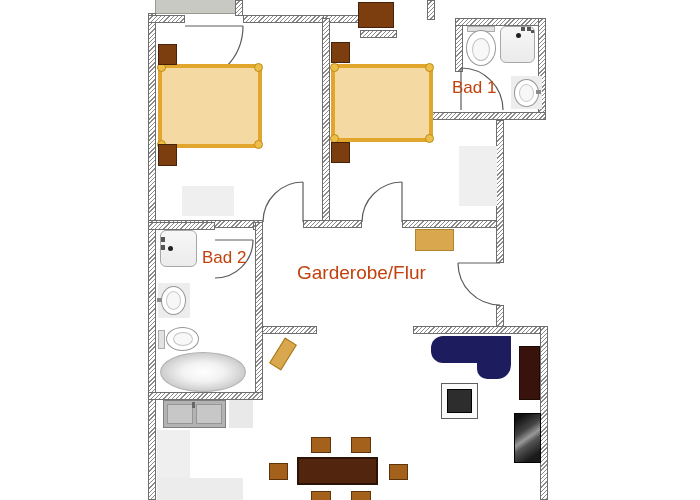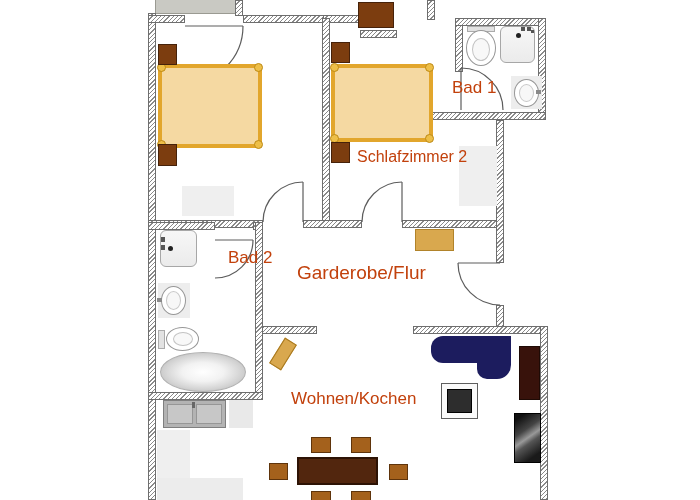--- a/index.html
+++ b/index.html
@@ -92,21 +92,20 @@
   <div class="f wood" style="left: 358px; top: 2px; width: 36px; height: 26px; background-color: rgb(124, 61, 15);"></div>
   <div class="f bed" style="left: 331px; top: 64px; width: 102px; height: 78px; background-color: rgb(245, 217, 162);">
     <span class="knob" style="left:-5px;top:-5px;"></span>
     <span class="knob" style="right:-5px;top:-5px;"></span>
     <span class="knob" style="left:-5px;bottom:-5px;"></span>
     <span class="knob" style="right:-5px;bottom:-5px;"></span>
   </div>
   <div class="f wood" style="left: 331px; top: 42px; width: 19px; height: 21px; background-color: rgb(124, 61, 15);"></div>
   <div class="f wood" style="left: 331px; top: 142px; width: 19px; height: 21px; background-color: rgb(124, 61, 15);"></div>
   <div class="f rug" style="left:459px;top:146px;width:38px;height:60px;"></div>
-  <div class="label" style="left:357px;top:148px;font-size:16px;">Schlafzimmer 2</div>
 
   <div class="f" style="left:467px;top:26px;width:28px;height:6px;background:#e2e2e2;border:1px solid #ababab;"></div>
   <div class="oval" style="left:466px;top:30px;width:30px;height:36px;border-width:1.5px;"></div>
   <div class="oval" style="left:472px;top:38px;width:18px;height:23px;border-color:#c3c3c3;background:#f8f8f8;"></div>
   <div class="f tray" style="left:500px;top:26px;width:35px;height:37px;">
     <span class="drain" style="left:15px;top:6px;"></span>
     <span class="mark" style="left:20px;top:0;width:4px;height:4px;"></span>
     <span class="mark" style="left:26px;top:0;width:4px;height:4px;"></span>
     <span class="mark" style="left:30px;top:3px;width:3px;height:3px;"></span>
   </div>
@@ -123,21 +122,21 @@
   </div>
   <div class="f" style="left:158px;top:283px;width:32px;height:35px;background:#ededed;"></div>
   <div class="oval" style="left:161px;top:286px;width:25px;height:29px;"></div>
   <div class="oval" style="left:166px;top:291px;width:15px;height:19px;border-color:#c8c8c8;background:#f7f7f7;"></div>
   <div class="f mark" style="left:157px;top:298px;width:5px;height:4px;background:#8a8a8a;"></div>
   <div class="f" style="left:158px;top:330px;width:7px;height:19px;background:#e2e2e2;border:1px solid #ababab;"></div>
   <div class="oval" style="left:166px;top:327px;width:33px;height:24px;border-width:1.5px;"></div>
   <div class="oval" style="left:173px;top:332px;width:20px;height:14px;border-color:#c3c3c3;background:#f8f8f8;"></div>
   <div class="f" style="left:160px;top:352px;width:86px;height:40px;border-radius:50%;border:1px solid #b0b0b0;
               background:radial-gradient(ellipse at 50% 50%, #ffffff 0%, #f2f2f2 35%, #d8d8d8 60%, #c4c4c4 78%, #e9e9e9 92%);"></div>
-  <div class="label" style="left:202px;top:248px;font-size:17px;margin-left:26px;">Bad 2</div>
+  <div class="label" style="left:202px;top:248px;font-size:17px;">Bad 2</div>
 
   <div class="f" style="left:415px;top:229px;width:39px;height:22px;background:#d9a84e;border:1px solid #b1832a;"></div>
   <div class="label" style="left:297px;top:262px;font-size:19px;">Garderobe/Flur</div>
 
   <div class="f" style="left:163px;top:400px;width:63px;height:28px;background:#b3b3b3;border:1px solid #7f7f7f;">
     <span class="f" style="left:3px;top:3px;width:26px;height:20px;background:#c7c7c7;border:1px solid #969696;"></span>
     <span class="f" style="left:32px;top:3px;width:26px;height:20px;background:#c7c7c7;border:1px solid #969696;"></span>
     <span class="f mark" style="left:28px;top:1px;width:3px;height:6px;background:#666;"></span>
   </div>
   <div class="f rug" style="left:229px;top:400px;width:24px;height:28px;background:#e9e9e9;"></div>
@@ -156,15 +155,14 @@
               background:linear-gradient(145deg,#111 10%,#444 35%,#999 50%,#555 60%,#1a1a1a 85%);"></div>
 
   <div class="f" style="left:297px;top:457px;width:81px;height:28px;background:#52260e;border:2px solid #2d1305;"></div>
   <div class="f chair" style="left: 311px; top: 437px; width: 20px; height: 16px; background-color: rgb(164, 97, 28);"></div>
   <div class="f chair" style="left: 351px; top: 437px; width: 20px; height: 16px; background-color: rgb(164, 97, 28);"></div>
   <div class="f chair" style="left: 269px; top: 463px; width: 19px; height: 17px; background-color: rgb(164, 97, 28);"></div>
   <div class="f chair" style="left: 389px; top: 464px; width: 19px; height: 16px; background-color: rgb(164, 97, 28);"></div>
   <div class="f chair" style="left: 311px; top: 491px; width: 20px; height: 16px; background-color: rgb(164, 97, 28);"></div>
   <div class="f chair" style="left: 351px; top: 491px; width: 20px; height: 16px; background-color: rgb(164, 97, 28);"></div>
 
-  <div class="label" style="left:291px;top:389px;font-size:17px;">Wohnen/Kochen</div>
 
 </div>
 
 </body></html>

